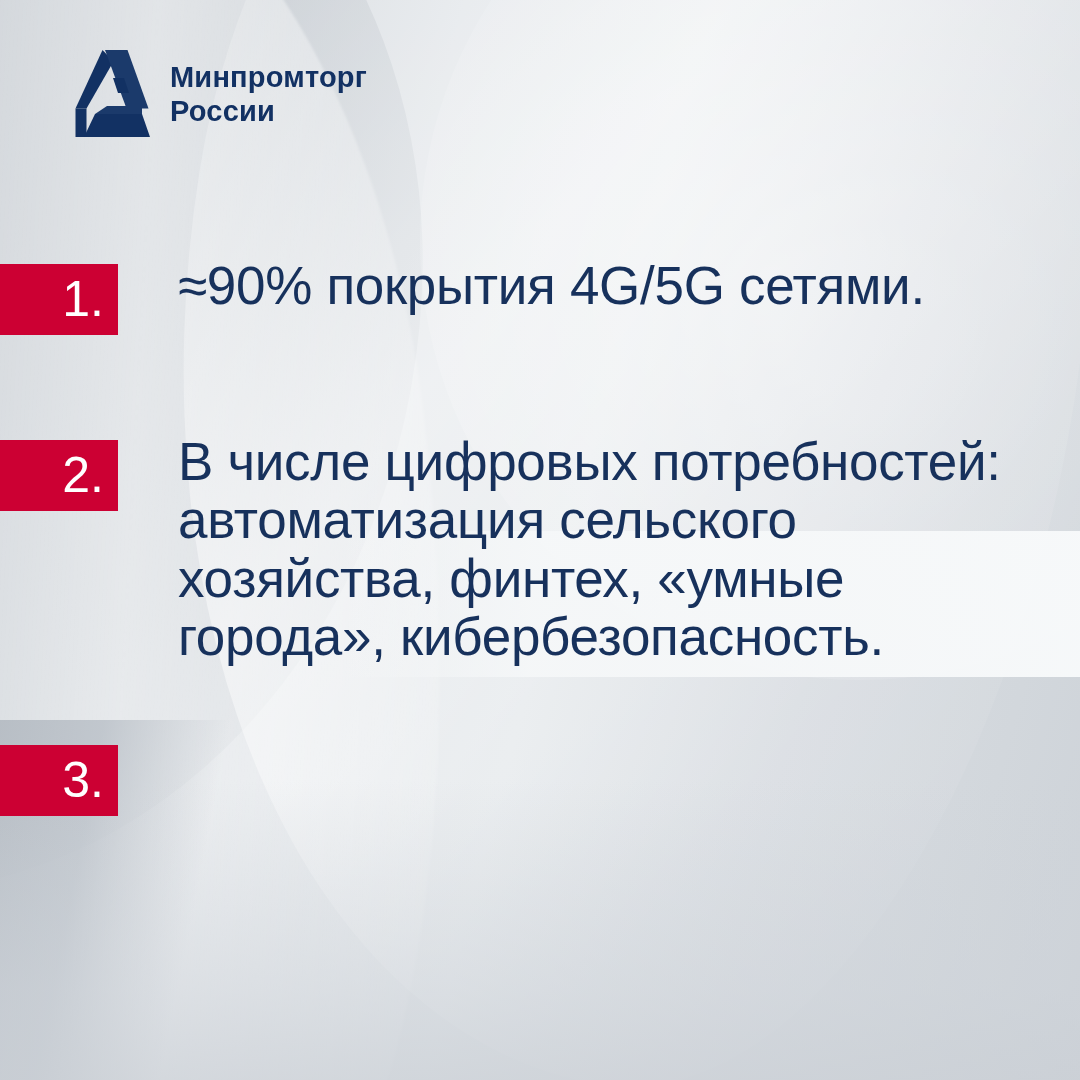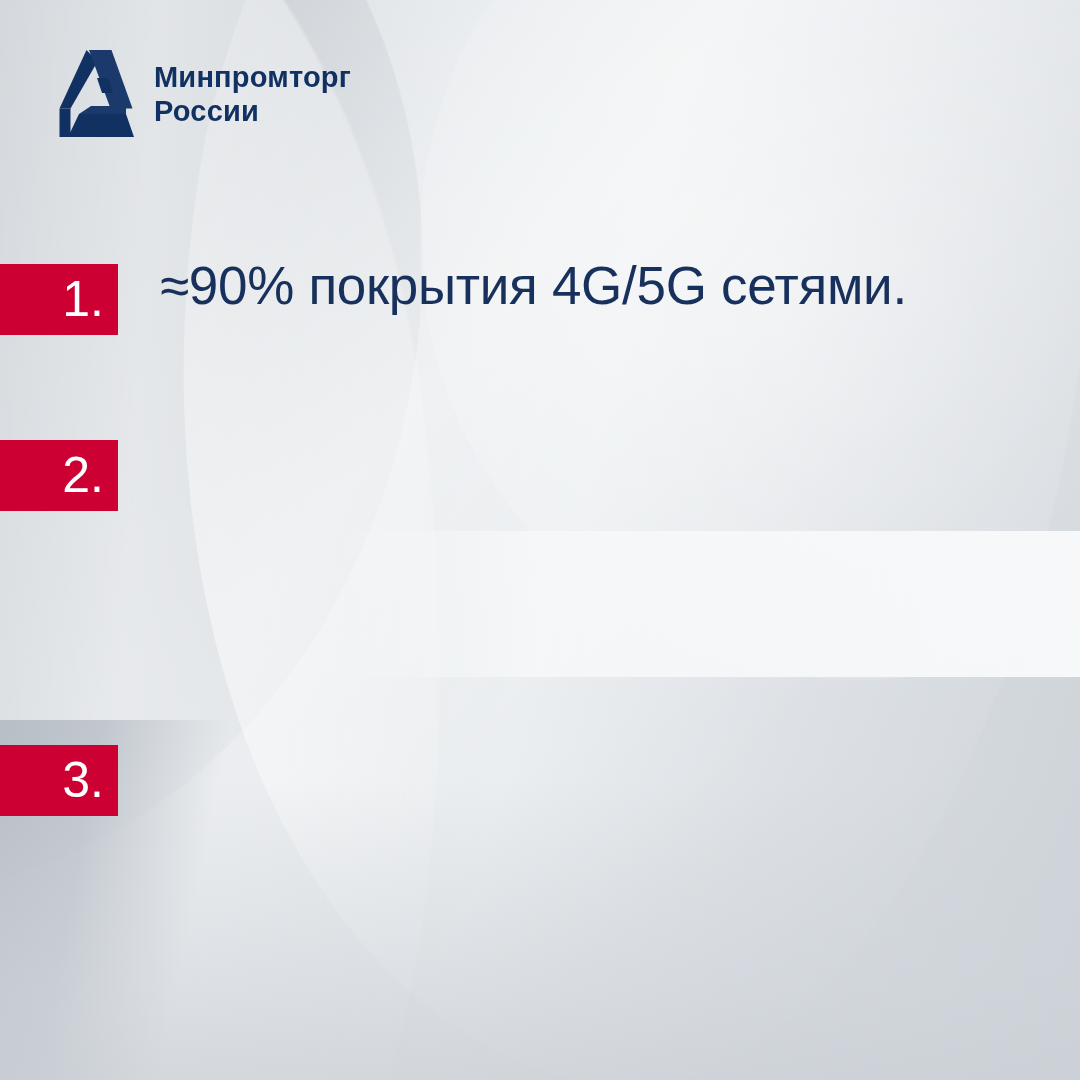--- a/index.html
+++ b/index.html
@@ -107,21 +107,21 @@
     left: 0;
     right: 0;
     bottom: 0;
     height: 300px;
     background: linear-gradient(180deg, rgba(208,213,219,0.0) 0%, rgba(206,211,217,0.55) 70%, rgba(203,208,214,0.75) 100%);
   }
 
   
   .logo-block {
     position: absolute;
-    left: 56px;
+    left: 72px;
     top: 48px;
     display: flex;
     align-items: center;
     gap: 18px;
   }
 
   .logo-mark {
     width: 80px;
     height: 92px;
     display: block;
@@ -161,21 +161,21 @@
     box-sizing: border-box;
     letter-spacing: 0px;
   }
 
   .item-text {
     color: #17315c;
     font-size: 53px;
     line-height: 1.10;
     letter-spacing: -0.3px;
     white-space: pre-line;
-    margin-left: 42px;
+    margin-left: 60px;
     margin-top: -7px;
     max-width: 900px;
   }
 
   #item-1 { top: 264px; }
   #item-2 { top: 440px; }
   #item-3 { top: 745px; }
 </style>
 </head>
 <body>
@@ -210,19 +210,23 @@
 России</div>
   </div>
 
   <div class="item" id="item-1">
     <div class="badge">1.</div>
     <div class="item-text">≈90% покрытия 4G/5G сетями.</div>
   </div>
 
   <div class="item" id="item-2">
     <div class="badge">2.</div>
+    <div class="item-text">В числе цифровых потребностей:
+автоматизация сельского
+хозяйства, финтех, «умные
+города», кибербезопасность.</div>
   </div>
 
   <div class="item" id="item-3">
     <div class="badge">3.</div>
   </div>
 
 </div>
 
 </body></html>

